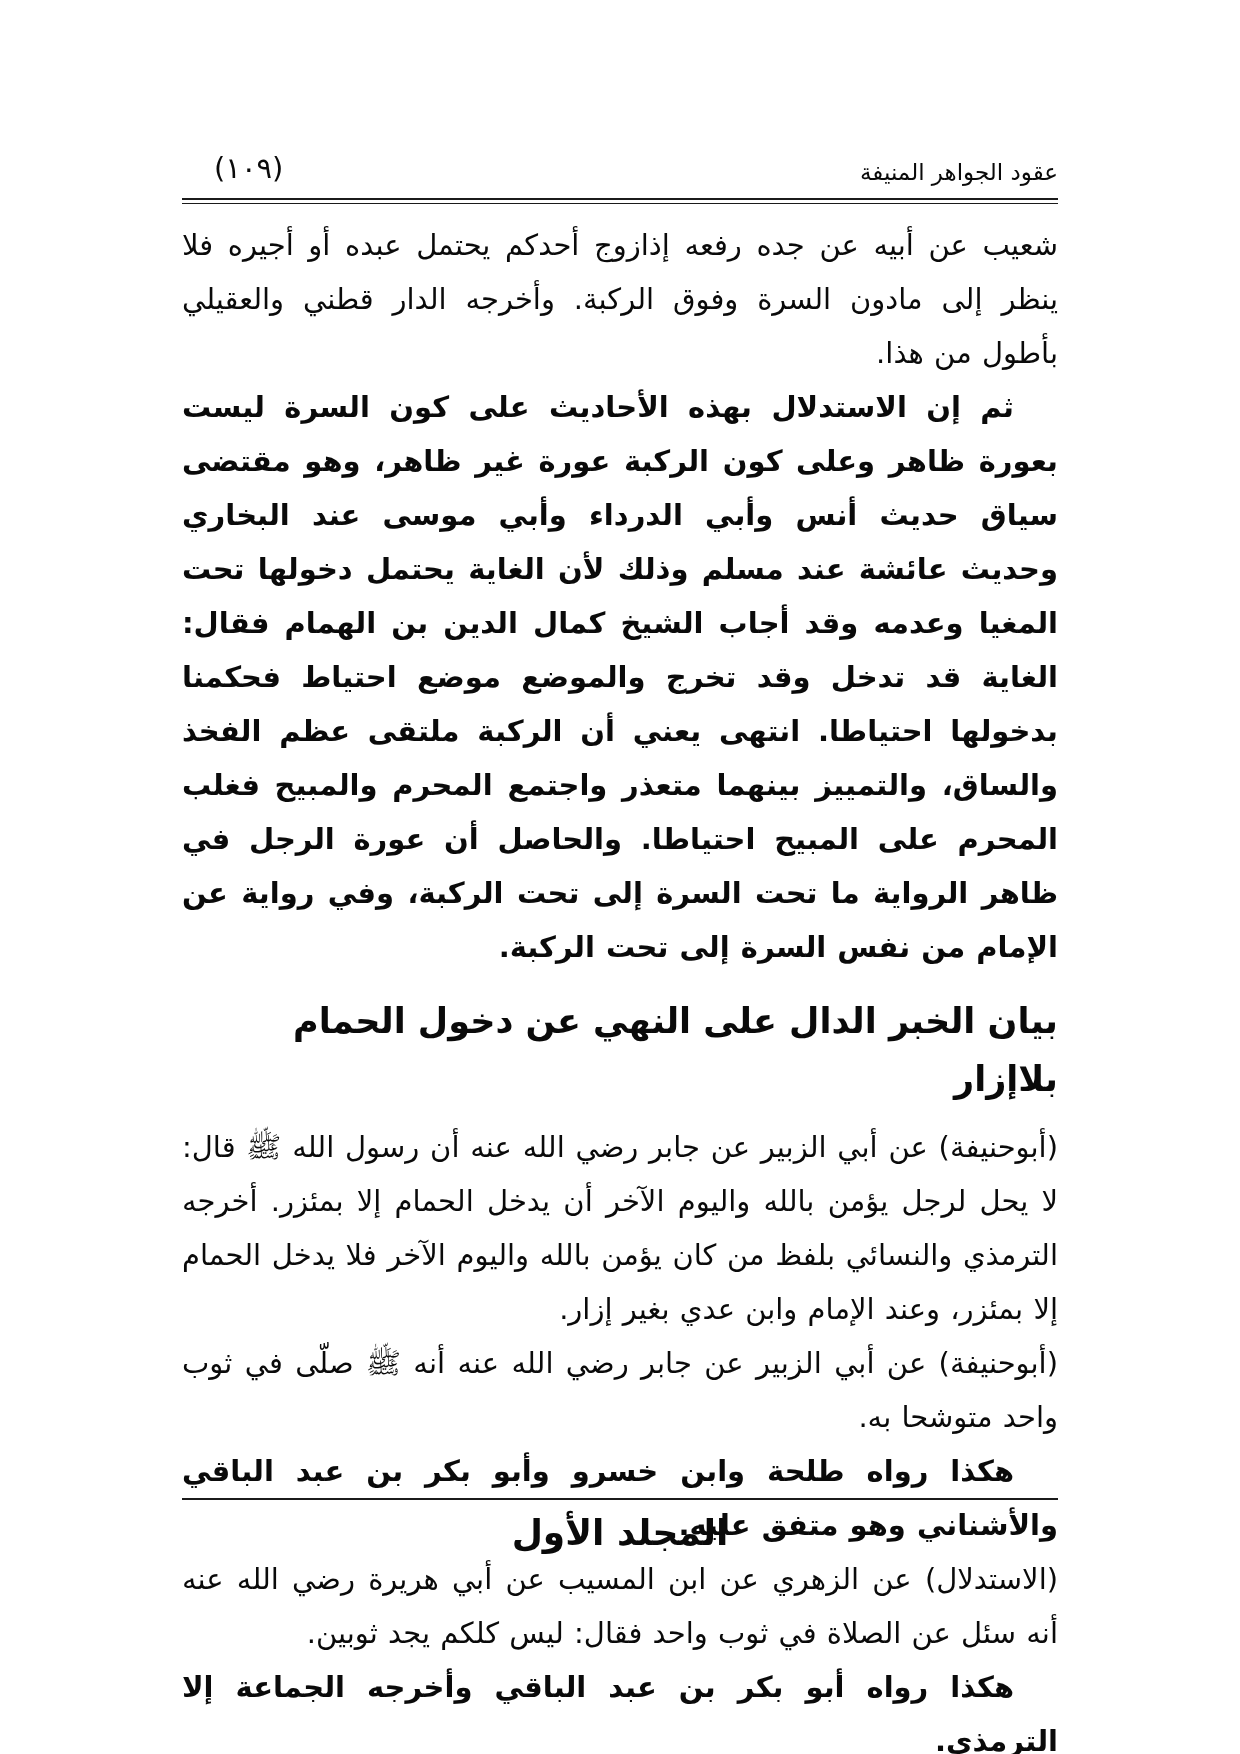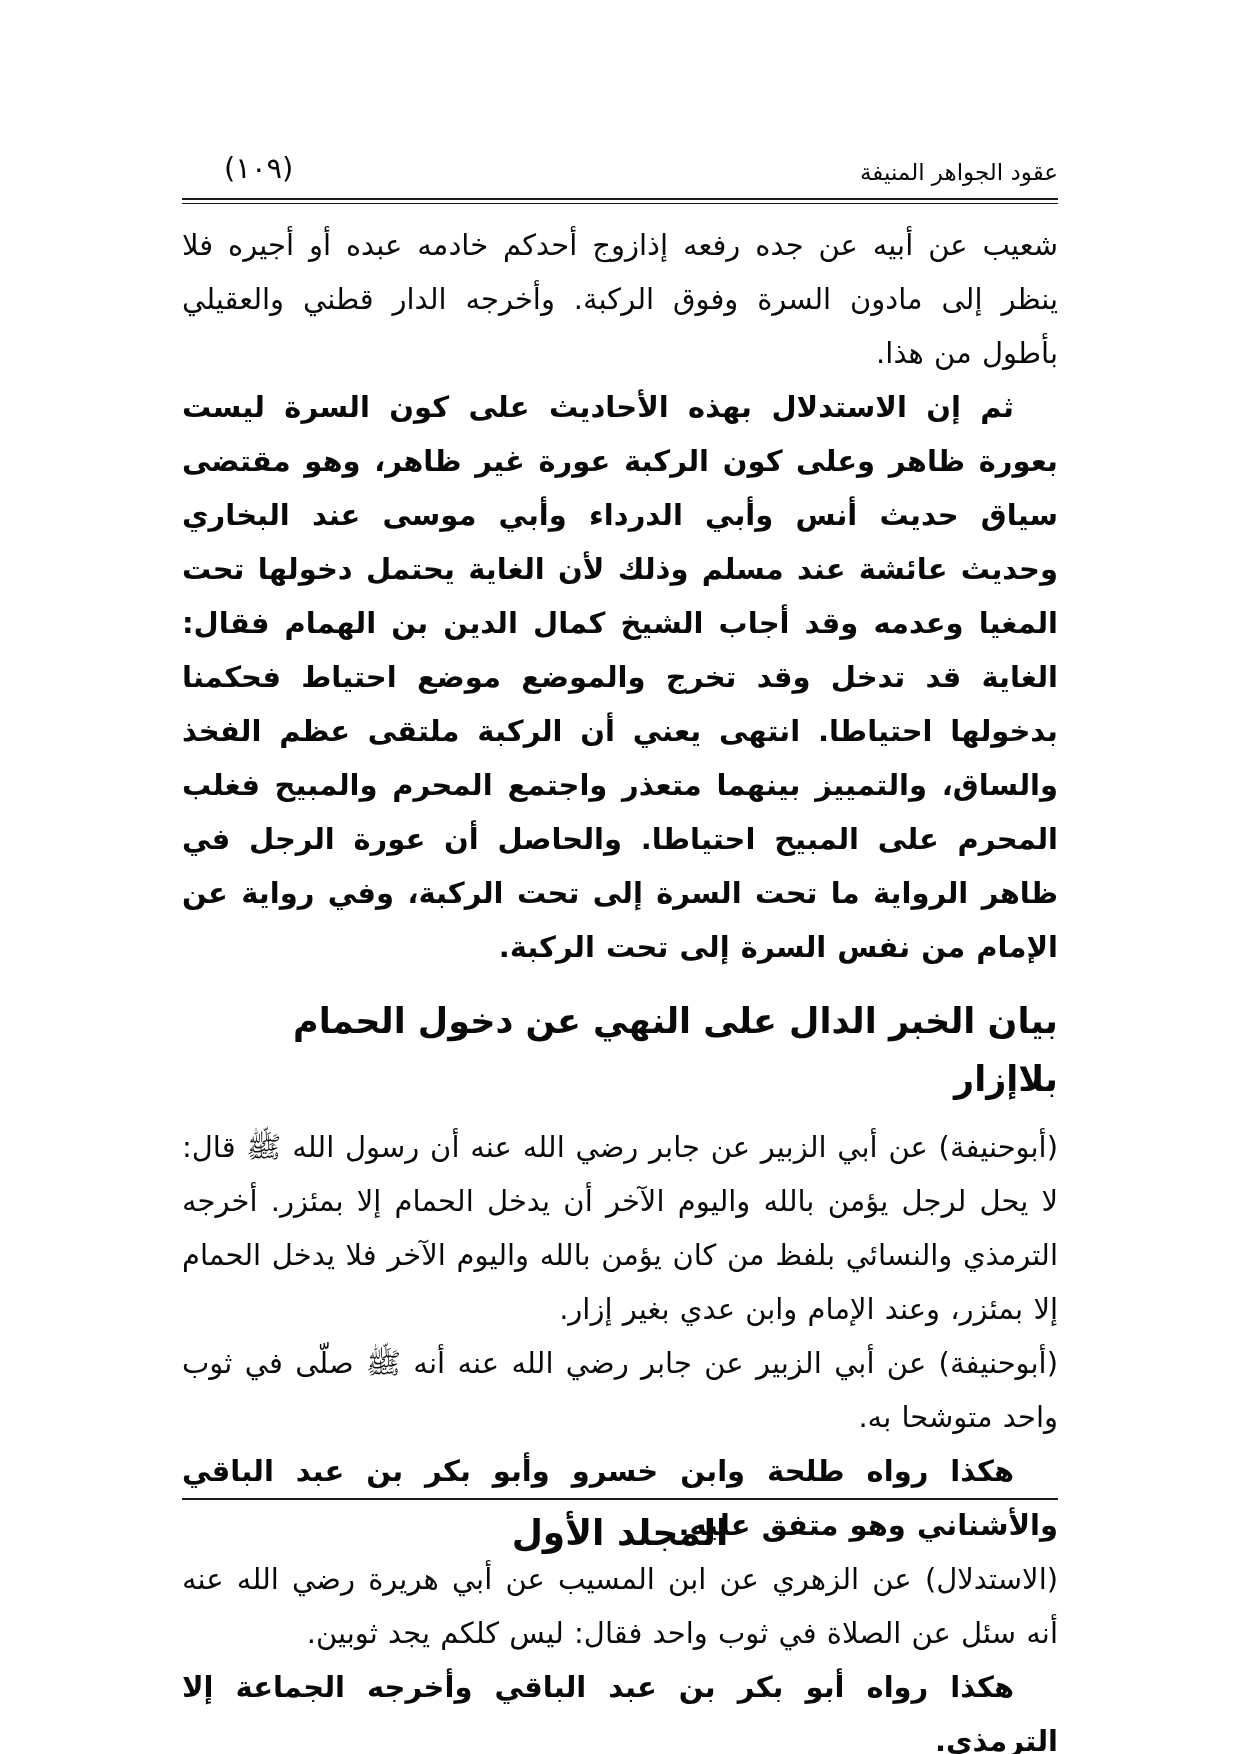--- a/index.html
+++ b/index.html
@@ -26,21 +26,21 @@
     align-items: flex-end;
   }
   .title {
     font-weight: normal;
     font-size: 23px;
     line-height: 1.3;
   }
   .page-number {
     font-size: 29px;
     line-height: 1.3;
-    margin-left: 42px;
+    margin-left: 32px;
     letter-spacing: 2px;
   }
   .double-rule {
     margin-top: 10px;
     height: 3px;
     border-top: 2px solid #1b1b1b;
     border-bottom: 1px solid #1b1b1b;
   }
   .body {
     margin-top: 14px;
@@ -88,21 +88,21 @@
 <div class="page">
 
   <header class="header">
     <div class="title">عقود الجواهر المنيفة</div>
     <div class="page-number">(١٠٩)</div>
   </header>
 
   <div class="double-rule"></div>
 
   <main class="body">
-    <p class="para">شعيب عن أبيه عن جده رفعه إذازوج أحدكم خادمه عبده أو أجيره فلا ينظر إلى مادون السرة وفوق الركبة. وأخرجه الدار قطني والعقيلي بأطول من هذا.</p>
+    <p class="para">شعيب عن أبيه عن جده رفعه إذازوج أحدكم يحتمل عبده أو أجيره فلا ينظر إلى مادون السرة وفوق الركبة. وأخرجه الدار قطني والعقيلي بأطول من هذا.</p>
     <p class="para indent">ثم إن الاستدلال بهذه الأحاديث على كون السرة ليست بعورة ظاهر وعلى كون الركبة عورة غير ظاهر، وهو مقتضى سياق حديث أنس وأبي الدرداء وأبي موسى عند البخاري وحديث عائشة عند مسلم وذلك لأن الغاية يحتمل دخولها تحت المغيا وعدمه وقد أجاب الشيخ كمال الدين بن الهمام فقال: الغاية قد تدخل وقد تخرج والموضع موضع احتياط فحكمنا بدخولها احتياطا. انتهى يعني أن الركبة ملتقى عظم الفخذ والساق، والتمييز بينهما متعذر واجتمع المحرم والمبيح فغلب المحرم على المبيح احتياطا. والحاصل أن عورة الرجل في ظاهر الرواية ما تحت السرة إلى تحت الركبة، وفي رواية عن الإمام من نفس السرة إلى تحت الركبة.</p>
 
     <h2 class="section-heading">بيان الخبر الدال على النهي عن دخول الحمام بلاإزار</h2>
     <p class="para">(أبوحنيفة) عن أبي الزبير عن جابر رضي الله عنه أن رسول الله ﷺ قال: لا يحل لرجل يؤمن بالله واليوم الآخر أن يدخل الحمام إلا بمئزر. أخرجه الترمذي والنسائي بلفظ من كان يؤمن بالله واليوم الآخر فلا يدخل الحمام إلا بمئزر، وعند الإمام وابن عدي بغير إزار.</p>
 
     <p class="para">(أبوحنيفة) عن أبي الزبير عن جابر رضي الله عنه أنه ﷺ صلّى في ثوب واحد متوشحا به.</p>
     <p class="para indent">هكذا رواه طلحة وابن خسرو وأبو بكر بن عبد الباقي والأشناني وهو متفق عليه.</p>
 
     <p class="para">(الاستدلال) عن الزهري عن ابن المسيب عن أبي هريرة رضي الله عنه أنه سئل عن الصلاة في ثوب واحد فقال: ليس كلكم يجد ثوبين.</p>
     <p class="para indent">هكذا رواه أبو بكر بن عبد الباقي وأخرجه الجماعة إلا الترمذي.</p>

